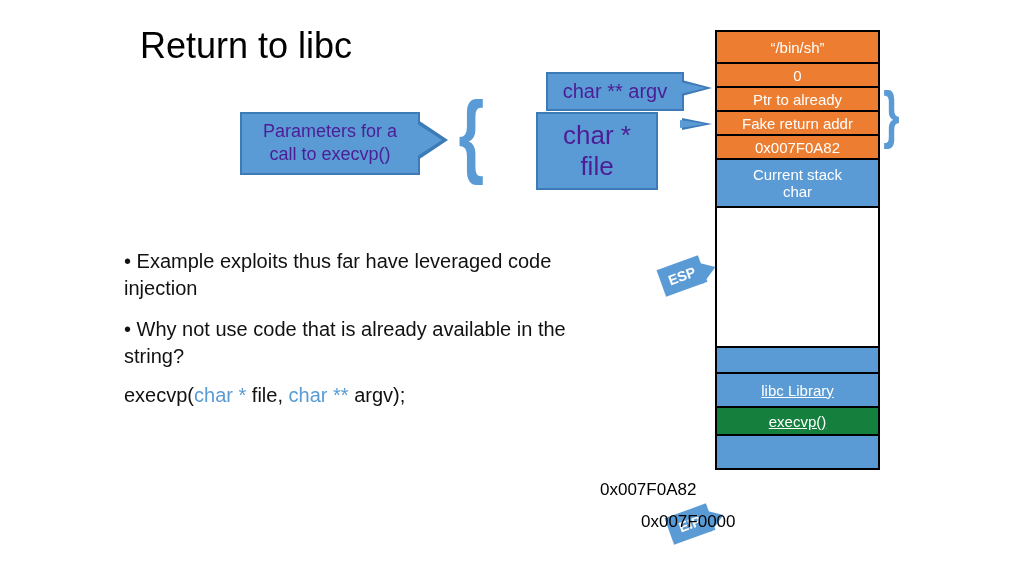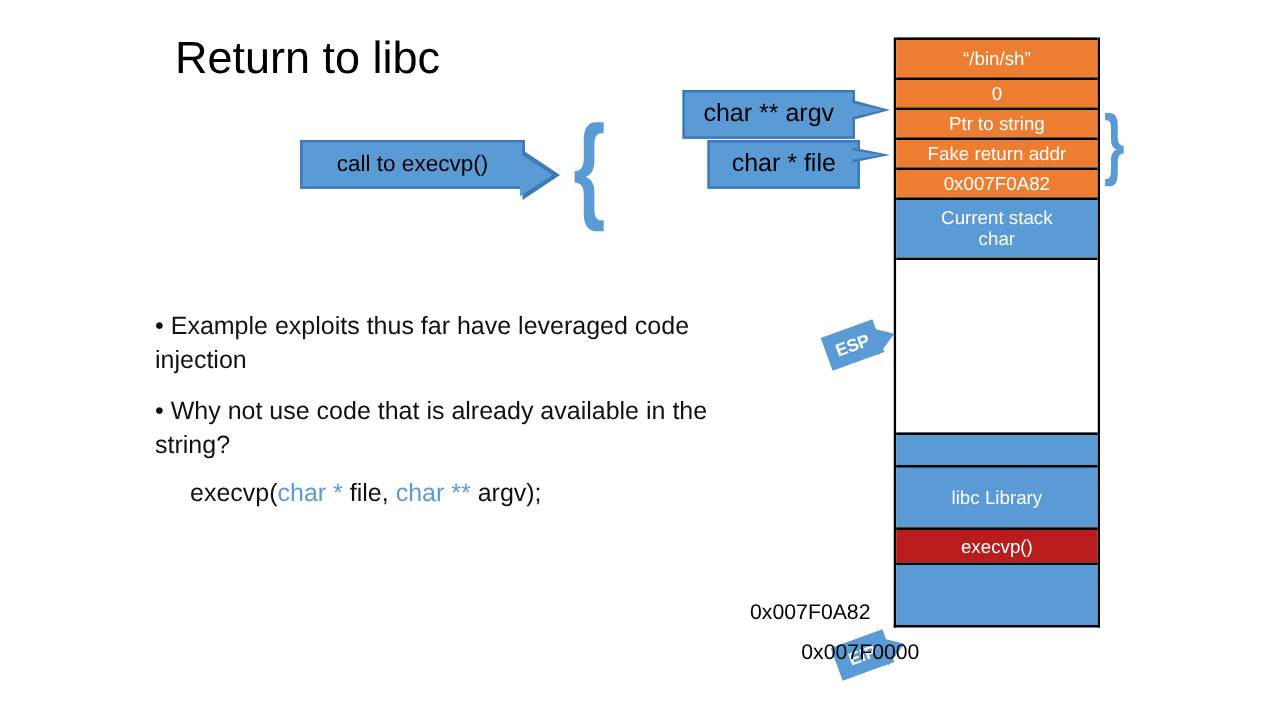--- a/index.html
+++ b/index.html
@@ -1,76 +1,77 @@
 <!DOCTYPE html>
 <html><head>
 <meta charset="utf-8">
 <style>
   * { box-sizing: border-box; margin: 0; padding: 0; }
   body { font-family: "Segoe UI", Arial, sans-serif; width: 1024px; height: 576px; background: #fff; position: relative; overflow: hidden; }
   .title { position: absolute; left: 140px; top: 25px; font-size: 36px; font-weight: 300; color: #000000; }
-  .callout-box { background: #5a9bd5; border: 2px solid #3d7ab8; color: #000000; text-align: center; padding: 6px 10px; position: absolute; }
+  .callout-box { background: #5a9bd5; border: 2px solid #3d7ab8; color: #4c1d95; text-align: center; padding: 6px 10px; position: absolute; }
   .params-box { left: 240px; top: 112px; width: 180px; font-size: 18px; line-height: 1.3; }
   .argv-box { left: 546px; top: 72px; width: 138px; font-size: 20px; }
-  .file-box  { left: 566px; top: 112px; width: 122px; font-size: 20px; }
+  .file-box  { left: 536px; top: 112px; width: 122px; font-size: 26px; }
   .callout-tri { position: absolute; width: 0; height: 0; }
   .params-tri { left: 418px; top: 120px; border-top: 20px solid transparent; border-bottom: 20px solid transparent; border-left: 30px solid #3d7ab8; }
   .params-tri::after { content:""; position:absolute; left:-32px; top:-17px; border-top:17px solid transparent; border-bottom:17px solid transparent; border-left:26px solid #5a9bd5; }
   .argv-tri { left: 682px; top: 80px; border-top: 8px solid transparent; border-bottom: 8px solid transparent; border-left: 30px solid #3d7ab8; }
   .argv-tri::after{content:"";position:absolute;left:-32px;top:-6px;border-top:6px solid transparent;border-bottom:6px solid transparent;border-left:26px solid #5a9bd5;}
   .file-tri { left: 682px; top: 118px; border-top: 6px solid transparent; border-bottom: 6px solid transparent; border-left: 30px solid #3d7ab8; }
   .file-tri::after{content:"";position:absolute;left:-32px;top:-4px;border-top:4px solid transparent;border-bottom:4px solid transparent;border-left:26px solid #5a9bd5;}
   .left-brace { position: absolute; left: 450px; top: 70px; font-size: 110px; color: #5a9bd5; font-weight: bold; transform: scaleX(0.6) scaleY(0.85); }
   .right-brace { position: absolute; left: 875px; top: 66px; font-size: 84px; color: #5a9bd5; font-weight: bold; transform: scaleX(0.5) scaleY(0.75); }
   .bullets { position: absolute; left: 124px; top: 248px; width: 475px; font-size: 20px; color: #111; }
   .bullets ul { list-style: none; }
   .bullets li::before { content: "• "; }
   .bullets li { margin-bottom: 14px; line-height: 1.35; }
-  .codeline { margin-left: 28px; margin-top: 2px; font-size: 20px; }
+  .codeline { margin-top: 2px; font-size: 20px; }
   .kw { color: #5a9bd5; }
   .stack { position: absolute; left: 715px; top: 30px; width: 165px; border-left: 2px solid #000; border-right: 2px solid #000; border-bottom: 2px solid #000; }
   .row { border-top: 2px solid #000; text-align: center; color:#fff; font-size: 15px; display: flex; align-items: center; justify-content: center; }
   .row.orange { background: #ed7d31; }
   .row.blue { background: #5a9bd5; }
   .row.white { background: #fff; color: #000; }
-  .row.dark { background: #b91c1c; }
-  .h24 { height: 24px; } .h26{height:26px;} .h32 { height: 32px; } .h40 { height: 48px; } .hbig{height:140px;} .h38{height:50px;} .h28{height:28px;}
+  .row.dark { background: #15803d; text-decoration: underline; }
+  .h24 { height: 24px; } .h26{height:26px;} .h32 { height: 32px; } .h40 { height: 48px; } .hbig{height:140px;} .h38{height:34px;text-decoration:underline;} .h28{height:28px;}
   .addr { position:absolute; font-size: 17px; color:#000; }
   .addr1 { left: 600px; top: 480px; }
   .addr2 { left: 600px; top: 512px; margin-left: 41px; }
   .esp, .eip { position:absolute; background:#5a9bd5; color:#fff; font-weight:bold; font-size:14px; width:44px; height:28px; display:flex; align-items:center; justify-content:center; transform:rotate(-20deg); }
   .esp { left: 660px; top: 262px; }
   .eip { left: 668px; top: 510px; }
   .arrowhead { position:absolute; width:0; height:0; border-top:12px solid transparent; border-bottom:12px solid transparent; border-left:18px solid #5a9bd5; }
   .esp-arrow { left:698px; top:258px; transform:rotate(-20deg); }
   .eip-arrow { left:706px; top:506px; transform:rotate(-20deg); }
 </style>
 </head>
 <body>
 
 <div class="title">Return to libc</div>
 
 <div class="callout-box params-box">
+  <div>Parameters for a</div>
   <div>call to execvp()</div>
 </div>
 <div class="callout-tri params-tri"></div>
 
 <div class="callout-box argv-box">char ** argv</div>
 <div class="callout-tri argv-tri"></div>
 
 <div class="callout-box file-box">char * file</div>
 <div class="callout-tri file-tri"></div>
 
 <div class="left-brace">{</div>
 <div class="right-brace">}</div>
 
 <div class="stack">
   <div class="row orange h32">“/bin/sh”</div>
   <div class="row orange h24">0</div>
-  <div class="row orange h24">Ptr to string</div>
+  <div class="row orange h24">Ptr to already</div>
   <div class="row orange h24">Fake return addr</div>
   <div class="row orange h24">0x007F0A82</div>
   <div class="row blue h40">
     <div>
       <div>Current stack</div>
       <div>char</div>
     </div>
   </div>
   <div class="row white hbig"></div>
   <div class="row blue h26"></div>

